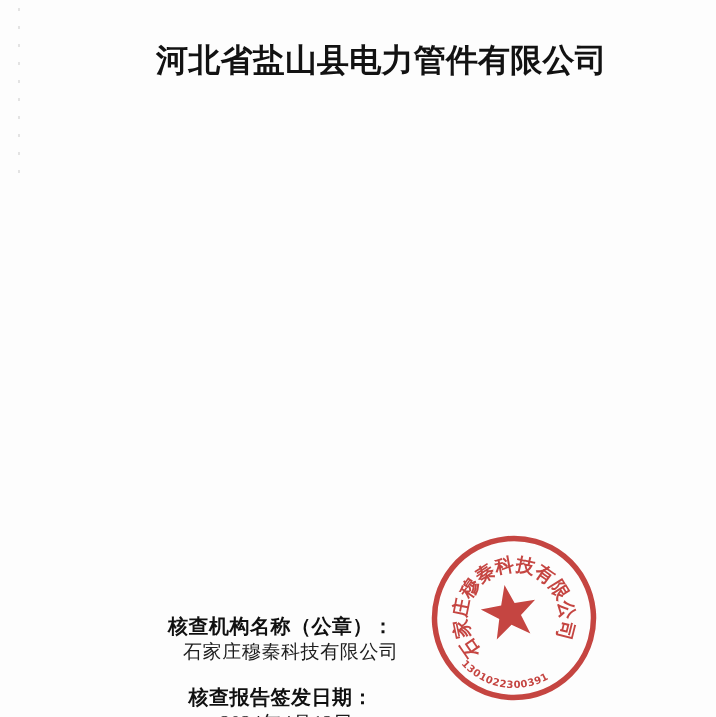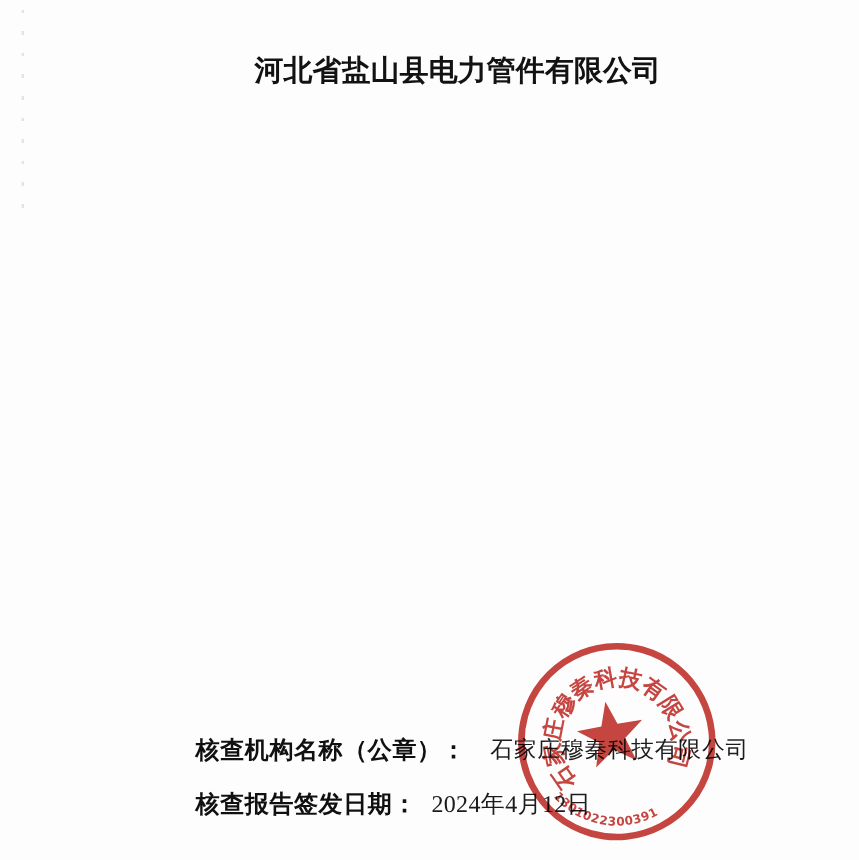--- a/index.html
+++ b/index.html
@@ -21,37 +21,38 @@
     width: 2px; height: 180px;
     background: repeating-linear-gradient(
       to bottom, rgba(0,0,0,0.10) 0 3px, rgba(0,0,0,0) 3px 18px);
   }
   .title-block {
     position: absolute;
     left: 47px; right: 0; top: 42px;
     text-align: center;
   }
   .title-line {
-    font-size: 24px;
+    font-size: 32px;
     line-height: 36px;
     font-weight: bold;
     letter-spacing: 0.2px;
     color: #121212;
   }
   .title-line + .title-line { margin-top: 27px; }
 
   .footer-block {
     position: absolute;
     left: 163px; top: 613px;
   }
   .footer-row {
     display: flex;
     align-items: center;
     line-height: 26px;
     white-space: nowrap;
+    flex-direction: column;
   }
   .footer-row + .footer-row { margin-top: 19px; }
   .footer-label {
     font-size: 20px;
     font-weight: bold;
     letter-spacing: 0.5px;
     color: #101010;
   }
   .footer-value {
     font-size: 19px;

